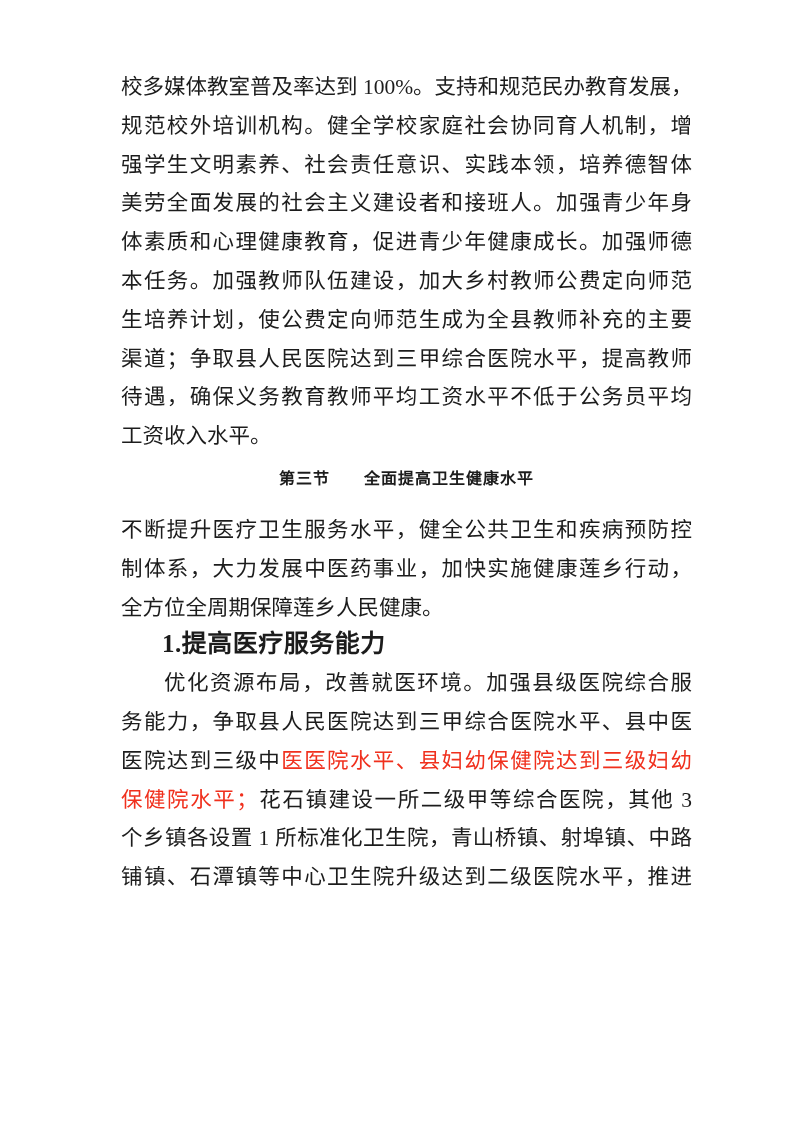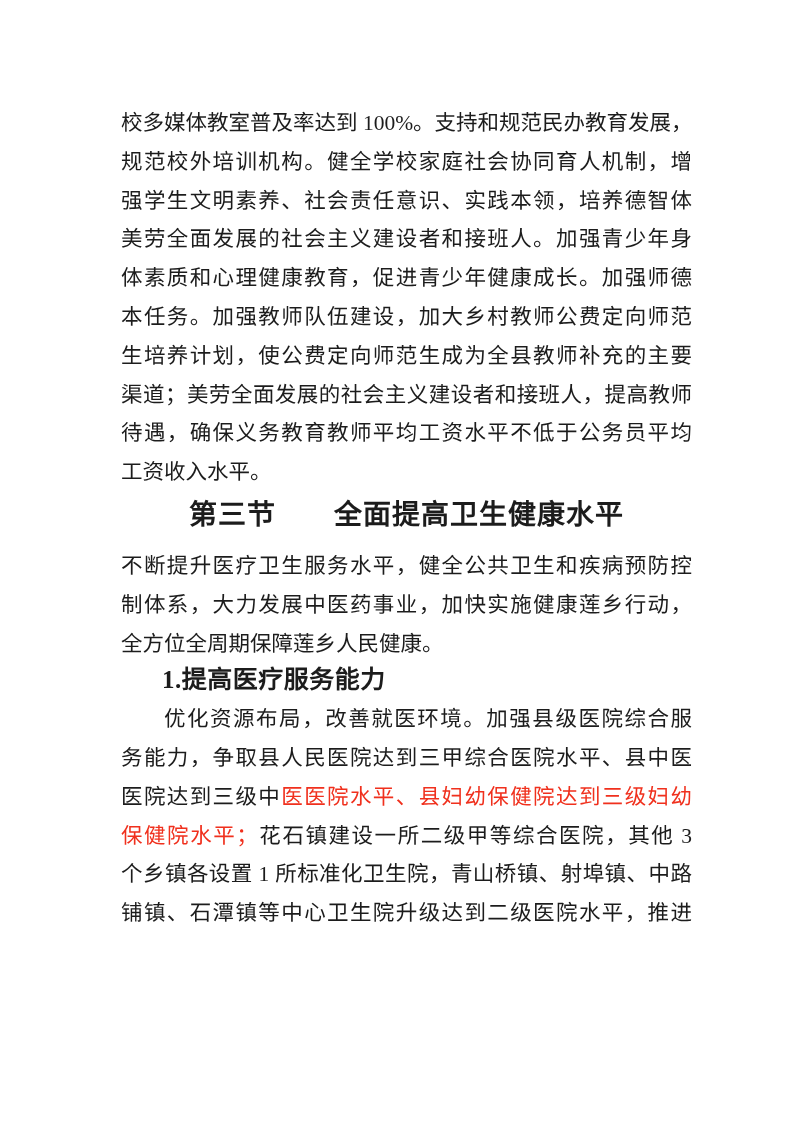--- a/index.html
+++ b/index.html
@@ -6,21 +6,21 @@
     margin: 0;
     padding: 0;
     background: #ffffff;
   }
   .page {
     position: relative;
     width: 781px;
     height: 1122px;
     background: var(--page-bg, #ffffff);
     box-sizing: border-box;
-    padding: 104px 101px 0 121px; 
+    padding: 68px 101px 0 121px; 
     overflow: hidden;
     color: var(--text-color, #1c1c1c);
     font-family: "Liberation Serif", "DejaVu Serif", serif;
     font-size: 21.5px;
     line-height: 38.8px;
   }
   .para { margin: 0; padding: 0; }
   .line {
     width: 571px;
     text-align: justify;
@@ -32,21 +32,21 @@
     text-align-last: left;
     white-space: normal;
   }
   .line.indent { text-indent: 43px; }
   .section-heading {
     margin-top: 3px;
     width: 571px;
     line-height: 40px;
     font-family: "Liberation Sans", "DejaVu Sans", sans-serif;
     font-weight: 700;
-    font-size: 28px;
+    font-size: 16px;
     text-align: center;
     letter-spacing: 1px;
   }
   .para-health { margin-top: 12px; }
   .sub-heading {
     margin-top: -2px;
     width: 571px;
     text-indent: 41px;
     font-weight: 900;
     font-size: 25px;
@@ -60,21 +60,21 @@
 <div class="page">
 
   <div class="para">
     <div class="line">校多媒体教室普及率达到 100%。支持和规范民办教育发展，</div>
     <div class="line">规范校外培训机构。健全学校家庭社会协同育人机制，增</div>
     <div class="line">强学生文明素养、社会责任意识、实践本领，培养德智体</div>
     <div class="line">美劳全面发展的社会主义建设者和接班人。加强青少年身</div>
     <div class="line">体素质和心理健康教育，促进青少年健康成长。加强师德</div>
     <div class="line">本任务。加强教师队伍建设，加大乡村教师公费定向师范</div>
     <div class="line">生培养计划，使公费定向师范生成为全县教师补充的主要</div>
-    <div class="line">渠道；美劳全面发展的社会主义建设者和接班人，提高教师</div>
+    <div class="line">渠道；争取县人民医院达到三甲综合医院水平，提高教师</div>
     <div class="line">待遇，确保义务教育教师平均工资水平不低于公务员平均</div>
     <div class="line last-line">工资收入水平。</div>
   </div>
 
   <div class="section-heading">第三节　　全面提高卫生健康水平</div>
 
   <div class="para para-health">
     <div class="line">不断提升医疗卫生服务水平，健全公共卫生和疾病预防控</div>
     <div class="line">制体系，大力发展中医药事业，加快实施健康莲乡行动，</div>
     <div class="line last-line">全方位全周期保障莲乡人民健康。</div>

